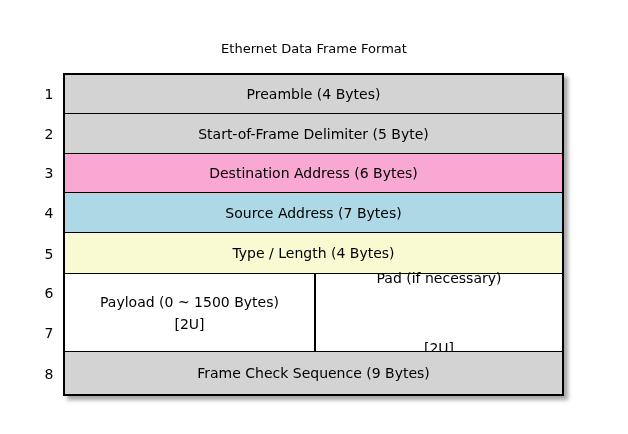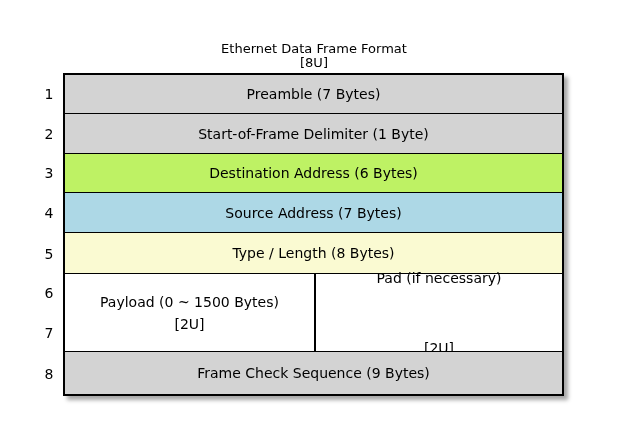--- a/index.html
+++ b/index.html
@@ -83,52 +83,51 @@
   .cell-left { width: 251px; border-right: 2px solid #000000; }
   .cell-right { flex: 1 1 auto; gap: 48px; }
 </style>
 </head>
 <body>
 
 <div class="canvas">
 
   <div class="title-block">
     <div>Ethernet Data Frame Format</div>
-    <div>[8U]</div>
   </div>
 
   <span class="num num-1">1</span>
   <span class="num num-2">2</span>
   <span class="num num-3">3</span>
   <span class="num num-4">4</span>
   <span class="num num-5">5</span>
   <span class="num num-6">6</span>
   <span class="num num-7">7</span>
   <span class="num num-8">8</span>
 
   <div class="frame">
 
     <div class="row row-h39" style="background-color: rgb(211, 211, 211);">
-      <span>Preamble (7 Bytes)</span>
+      <span>Preamble (4 Bytes)</span>
     </div>
 
     <div class="row row-h40" style="background-color: rgb(211, 211, 211);">
-      <span>Start-of-Frame Delimiter (1 Byte)</span>
+      <span>Start-of-Frame Delimiter (5 Byte)</span>
     </div>
 
-    <div class="row row-h39" style="background-color: #bef264;">
+    <div class="row row-h39" style="background-color: #f9a8d4;">
       <span>Destination Address (6 Bytes)</span>
     </div>
 
     <div class="row row-h40" style="background-color: rgb(173, 216, 230);">
       <span>Source Address (7 Bytes)</span>
     </div>
 
     <div class="row row-h41" style="background-color: rgb(250, 250, 210);">
-      <span>Type / Length (8 Bytes)</span>
+      <span>Type / Length (4 Bytes)</span>
     </div>
 
     <div class="row row-split" style="background-color: rgb(255, 255, 255);">
       <div class="cell cell-left">
         <span>Payload (0 ~ 1500 Bytes)</span>
         <span>[2U]</span>
       </div>
       <div class="cell cell-right">
         <span>Pad (if necessary)</span>
         <span>[2U]</span>

